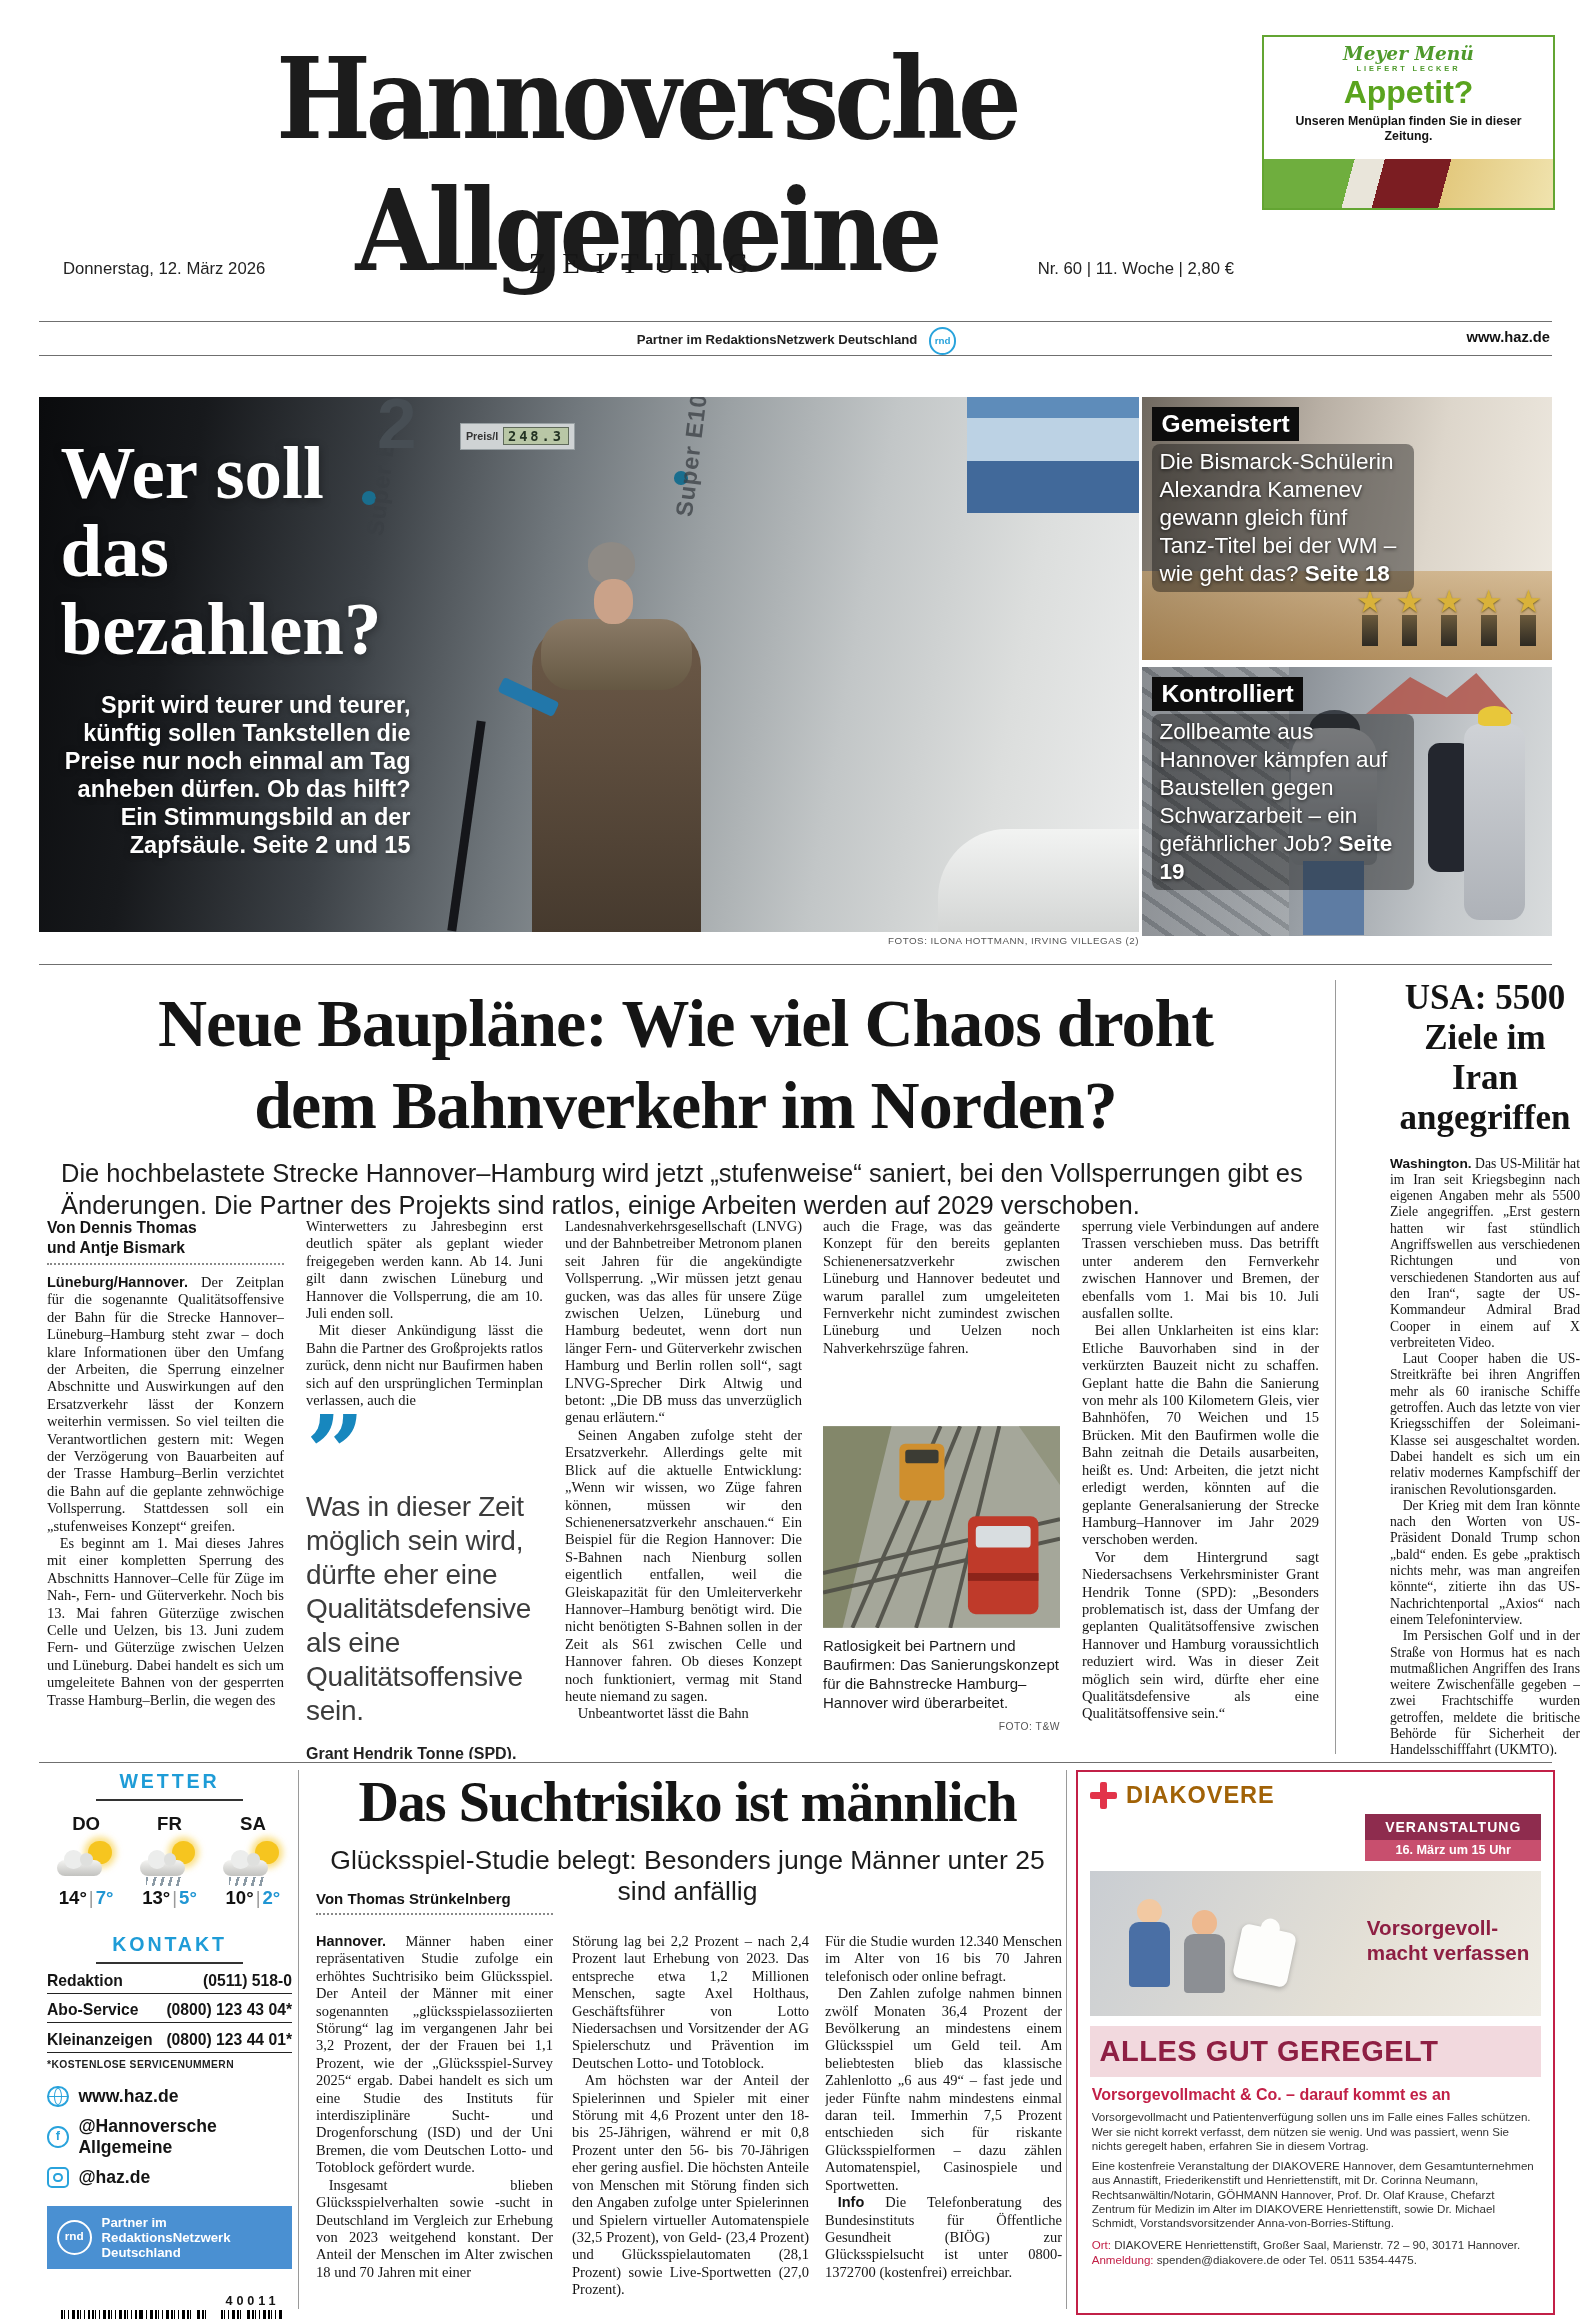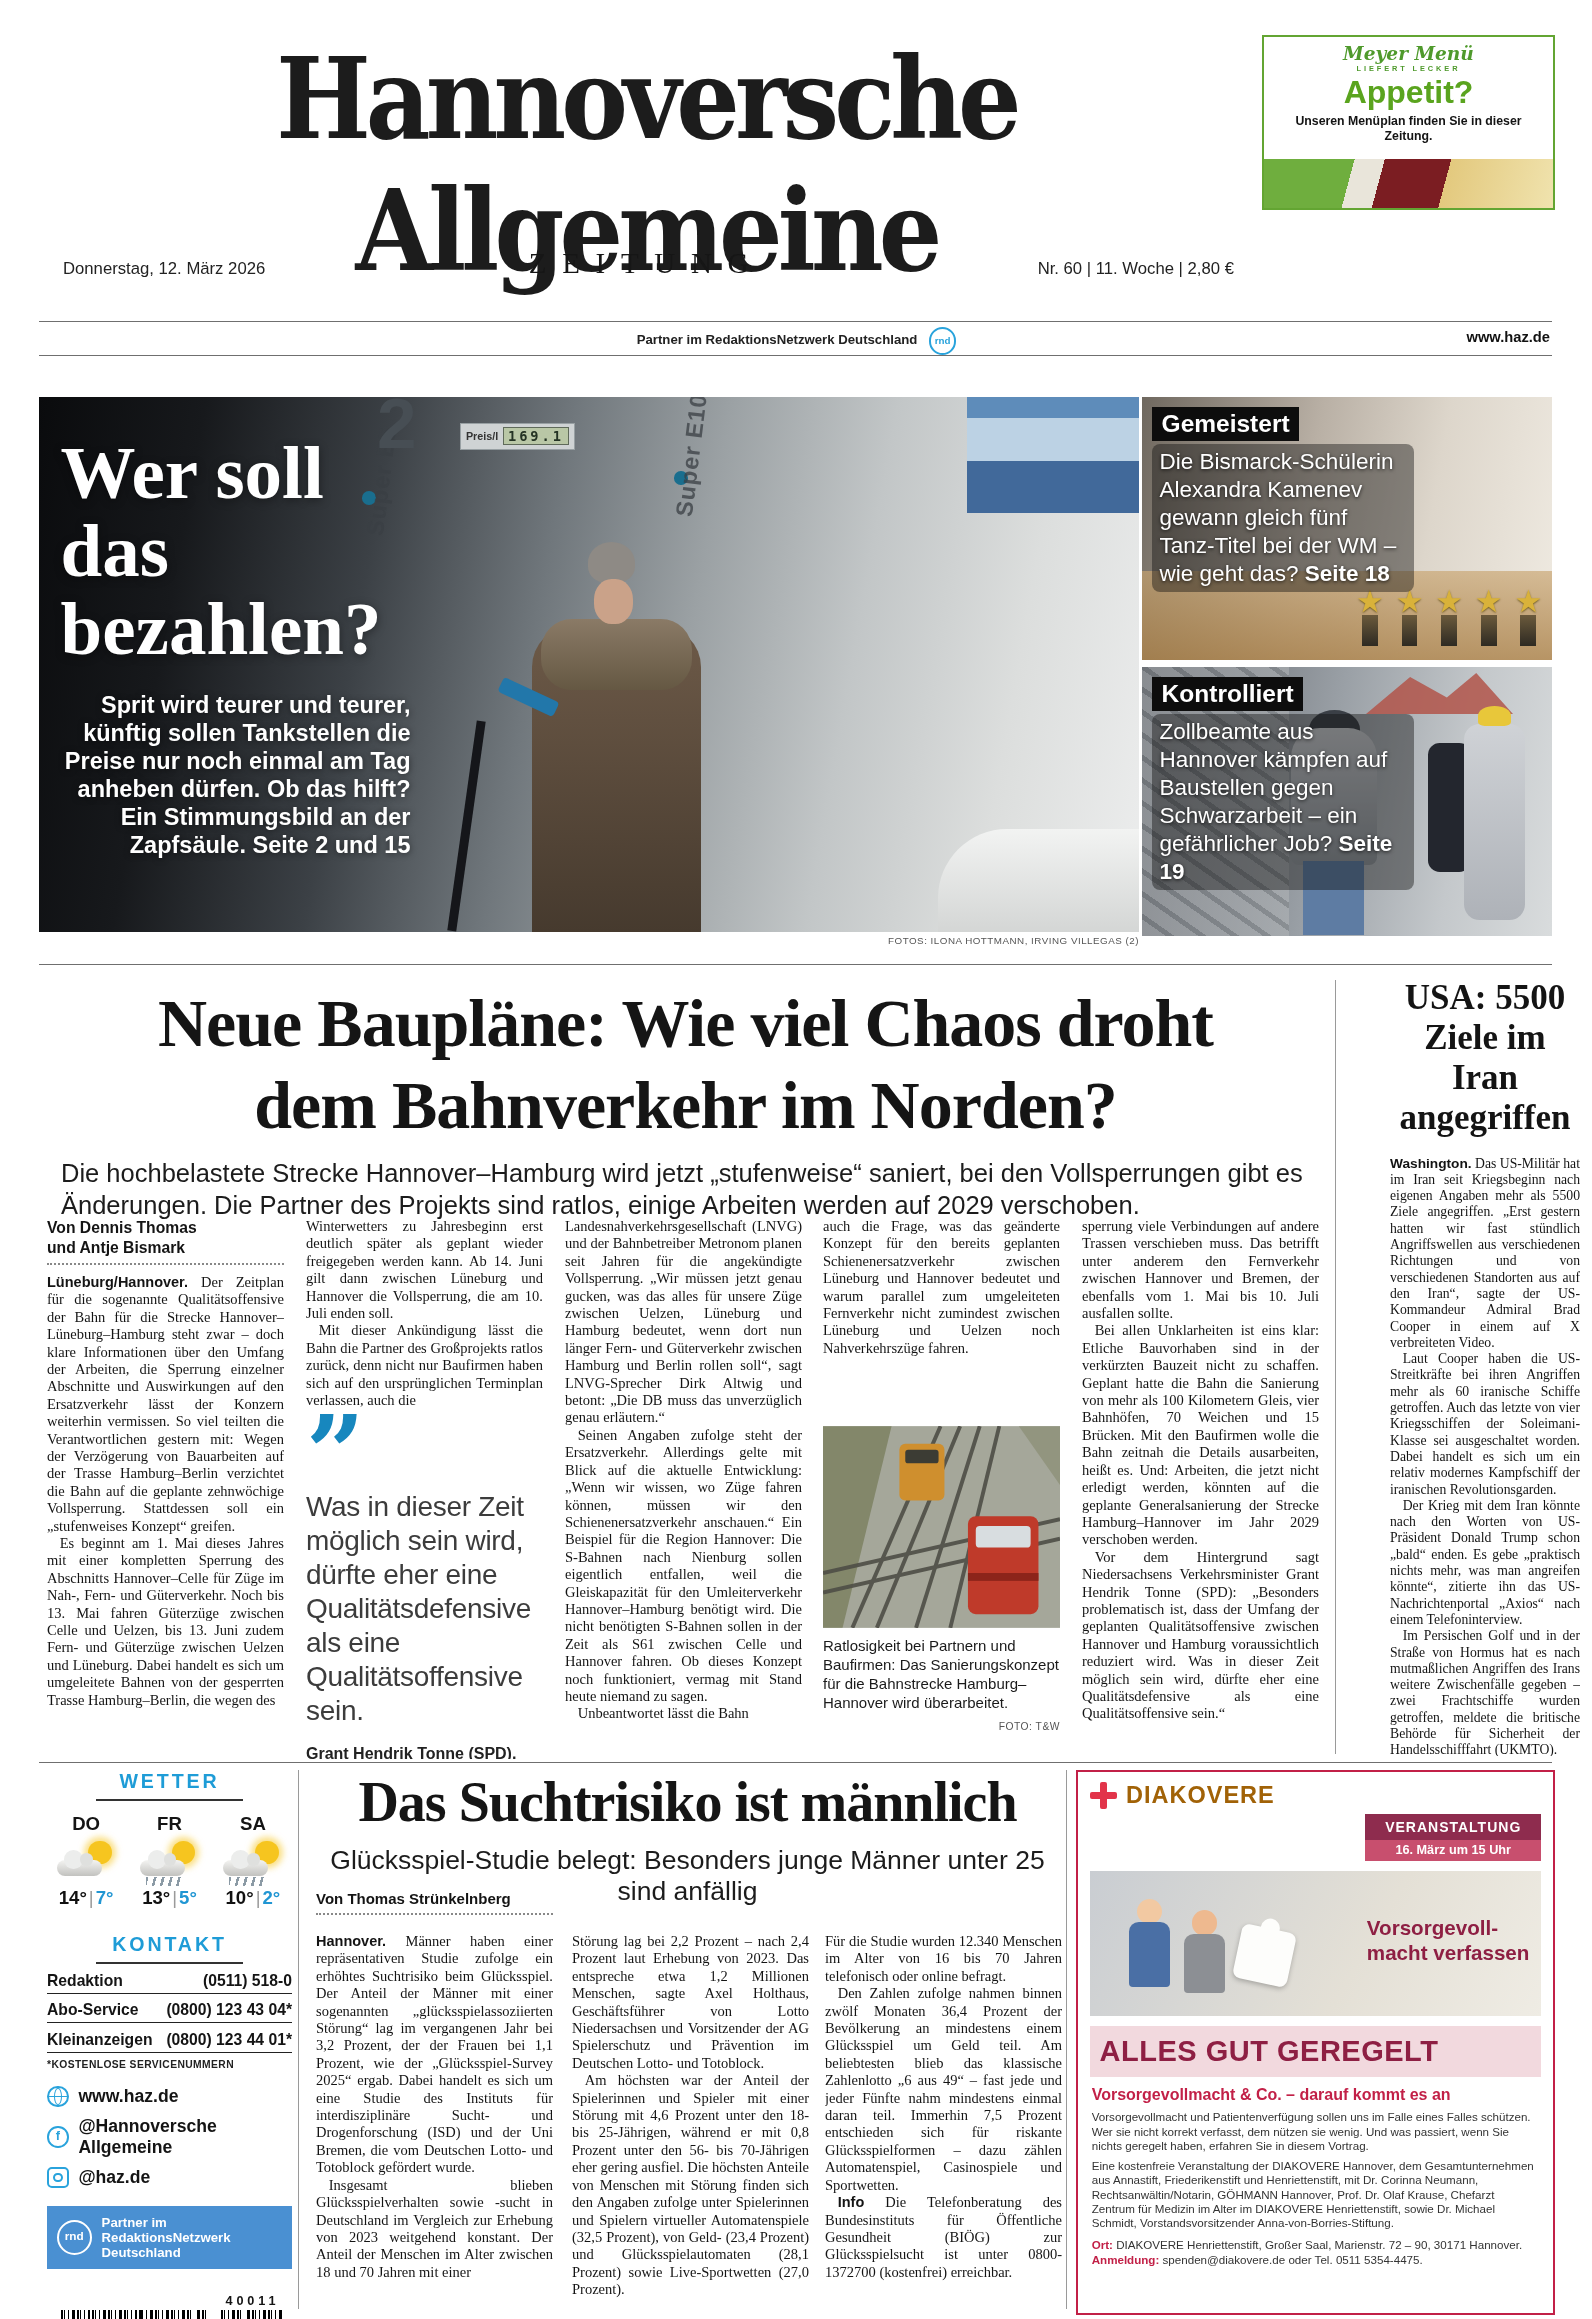--- a/index.html
+++ b/index.html
@@ -200,21 +200,21 @@
   .puzzle{position:absolute;left:147px;top:57px;width:55px;height:55px;background:#fdfdfb;border-radius:7.8px;
     transform:rotate(12deg);box-shadow:0 2px 4.9px rgba(0,0,0,.25);}
   .puzzle::before{content:"";position:absolute;left:17.6px;top:-9.8px;width:19.6px;height:19.6px;background:#fdfdfb;border-radius:50%;}
   .diak-imgtext{position:absolute;right:11.8px;top:45px;color:#8e1f43;font-weight:bold;font-size:20.6px;line-height:24.5px;text-align:left;}
   .diak-imgtext span{display:block;}
   .diak-banner{margin:9.8px 11.8px 0;background:#f2d9de;color:#8e1f43;font-weight:bold;font-size:29px;
     padding:8.8px 9.8px;letter-spacing:0.5px;}
   .diak-subject{margin:9.8px 13.7px 0;color:#c22047;font-weight:bold;font-size:16px;}
   .diak-body{margin:5.9px 13.7px 0;font-size:11.6px;line-height:14.3px;color:#333;}
   .diak-meta{margin:7.8px 13.7px 0;font-size:11.6px;line-height:14.3px;color:#333;}
-  .redb{color:#c22047;font-weight:bold;}
+  .redb{color:#c22047;font-weight:normal;}
 
   
   #rule1{top:321px;} #rule2{top:355px;} #rule3{top:964px;} #rule4{top:1762px;}
   #vrule-mid{left:1335px;top:980px;height:774px;}
   #vrule-b1{left:298px;top:1770px;height:539px;}
   #vrule-b2{left:1066px;top:1770px;height:539px;}
 </style>
 </head>
 <body>
 
@@ -239,21 +239,21 @@
     <span class="rnd-badge">rnd</span>
   </div>
   <div class="m-web">www.haz.de</div>
   <div class="rule" id="rule2"></div>
 
   <div class="lead-photo">
     <div class="bus"></div>
     <div class="big2">2</div>
     <div class="price-panel">
       <span class="price-label">Preis/l</span>
-      <span class="price-lcd">169.1</span>
+      <span class="price-lcd">248.3</span>
     </div>
     <div class="dot" style="left:323px;top:94px;"></div>
     <div class="dot" style="left:635px;top:74px;"></div>
     <div class="super" style="left:323px;top:137px;">Super E5</div>
     <div class="super" style="left:632px;top:118px;">Super E10</div>
     <div class="car"></div>
     <div class="hose"></div>
     <div class="coat"></div>
     <div class="collar"></div>
     <div class="bun"></div>

